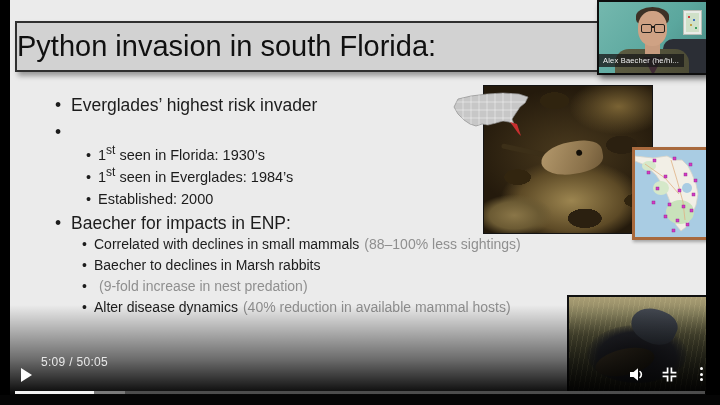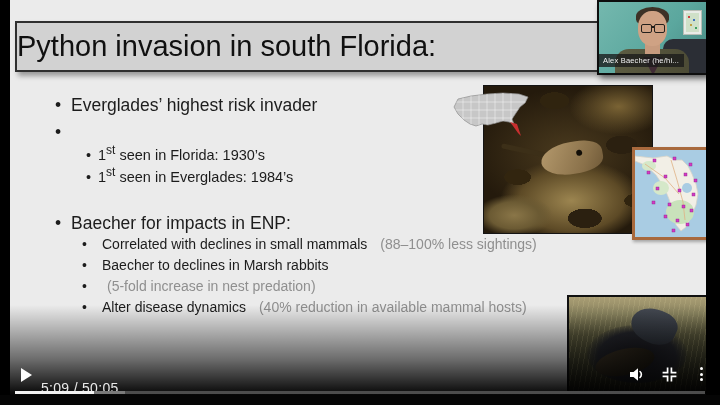--- a/index.html
+++ b/index.html
@@ -12,21 +12,21 @@
              border:2px solid #2f2f2f;box-shadow:3px 4px 5px rgba(0,0,0,.35);
              display:flex;align-items:center;}
   .title-box span{font-size:29px;color:#101010;padding-left:0;white-space:nowrap;}
 
   .b{position:absolute;display:flex;color:#1c1c1c;line-height:1.05;white-space:nowrap;}
   .b .dot{flex:0 0 auto;}
   .b.l1{left:45px;font-size:17.5px;}
   .b.l1 .dot{width:16px;}
   .b.l2t{left:76px;font-size:14.5px;}
   .b.l2t .dot{width:12px;}
-  .b.l2e{left:72px;font-size:14px;gap:8px;}
+  .b.l2e{left:72px;font-size:14px;}
   .b.l2e .dot{width:12px;}
   .dot::before{content:"\2022";}
   sup{font-size:12px;line-height:0;margin-top:22px;}
   .note{color:#8f8f8f;margin-left:5px;}
 
   
   .snake{position:absolute;left:473px;top:85px;width:168px;height:147px;border:1px solid #141414;
     background:
       radial-gradient(ellipse 55px 30px at 18% 88%,#8a7648 0%,#6b5a33 45%,rgba(0,0,0,0) 70%),
       radial-gradient(ellipse 70px 40px at 80% 14%,#7a6334 0%,rgba(0,0,0,0) 70%),
@@ -97,21 +97,21 @@
     font-size:7.5px;padding:2px 5px 2px 4px;letter-spacing:.2px;white-space:nowrap;}
 
   
   .leftbar{position:absolute;left:0;top:0;width:10px;height:405px;background:#000;}
   .rightbar{position:absolute;left:706px;top:0;width:14px;height:405px;background:#000;}
   .fade{position:absolute;left:0;top:305px;width:720px;height:100px;pointer-events:none;
     background:linear-gradient(to bottom,rgba(0,0,0,0) 0%,rgba(0,0,0,.55) 55%,#000 92%);}
   .bottomline{position:absolute;left:0;top:395px;width:720px;height:10px;background:#050505;}
   .play{position:absolute;left:21px;top:368px;width:0;height:0;
     border-top:7px solid rgba(0,0,0,0);border-bottom:7px solid rgba(0,0,0,0);border-left:11px solid #fff;}
-  .time{position:absolute;left:41px;top:380px;font-size:14px;color:#e8e8e8;letter-spacing:.3px;}
+  .time{position:absolute;left:41px;top:355px;font-size:12px;color:#e8e8e8;letter-spacing:.3px;}
   .ctl{position:absolute;top:366px;width:18px;height:17px;}
   .ctl svg{display:block;}
   .vol{left:628px;}
   .compress{left:661px;}
   .kebab{left:694px;width:14px;display:flex;flex-direction:column;align-items:center;gap:2.5px;
     padding-top:1px;}
   .kebab i{width:3px;height:3px;border-radius:50%;background:#fff;}
   .track{position:absolute;left:15px;top:391px;width:690px;height:3px;background:#4c4c4c;}
   .track .buffer{position:absolute;left:0;top:0;height:100%;background:#7a7a7a;}
   .track .played{position:absolute;left:0;top:0;height:100%;background:#f2f2f2;}
@@ -137,38 +137,42 @@
     </div>
 
     <div class="b l2t" style="top:148px">
       <span class="dot"></span>
       <span><span>1</span><sup>st</sup><span> seen in Florida: 1930’s</span></span>
     </div>
     <div class="b l2t" style="top:170px">
       <span class="dot"></span>
       <span><span>1</span><sup>st</sup><span> seen in Everglades: 1984’s</span></span>
     </div>
+    <div class="b l2t" style="top:192px">
+      <span class="dot"></span>
+      <span><span></span><sup></sup><span>Established: 2000</span></span>
+    </div>
 
     <div class="b l1" style="top:214px">
       <span class="dot"></span>
       <span>Baecher for impacts in ENP:</span>
     </div>
 
     <div class="b l2e" style="top:237px">
       <span class="dot"></span>
       <span>Correlated with declines in small mammals</span>
       <span class="note">(88–100% less sightings)</span>
     </div>
     <div class="b l2e" style="top:258px">
       <span class="dot"></span>
       <span>Baecher to declines in Marsh rabbits</span>
     </div>
     <div class="b l2e" style="top:279px">
       <span class="dot"></span>
-      <span class="note">(5-fold increase in nest predation)</span>
+      <span class="note">(9-fold increase in nest predation)</span>
     </div>
     <div class="b l2e" style="top:300px">
       <span class="dot"></span>
       <span>Alter disease dynamics</span>
       <span class="note">(40% reduction in available mammal hosts)</span>
     </div>
 
     <div class="snake">
       <div class="spots"></div>
       <div class="eyestripe"></div>

